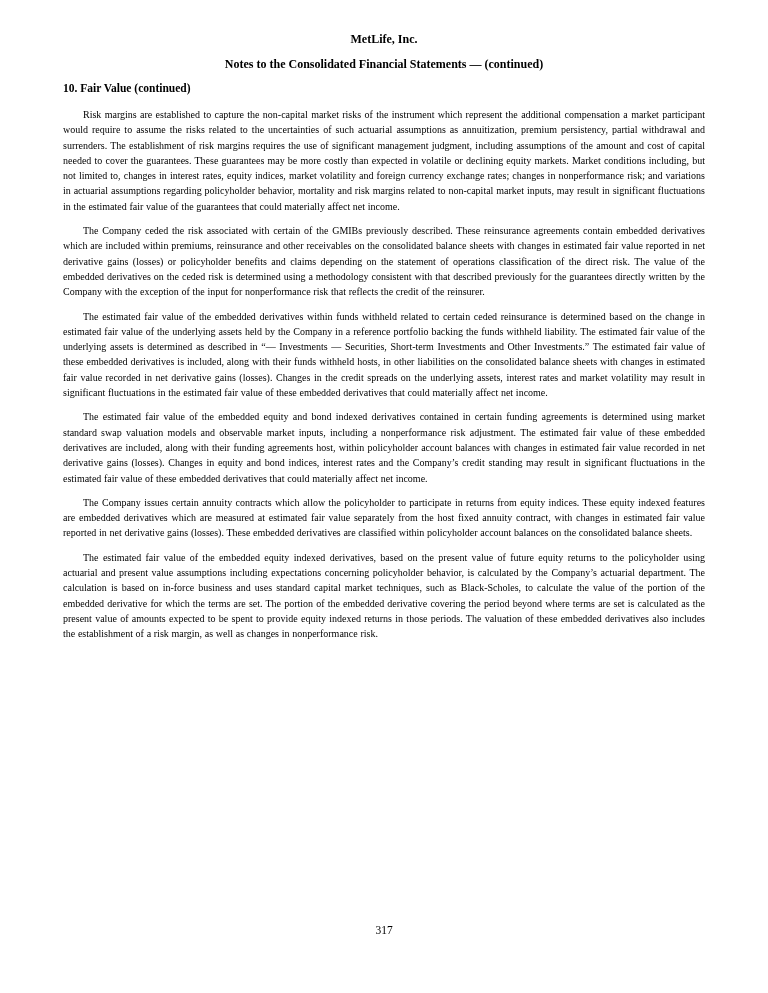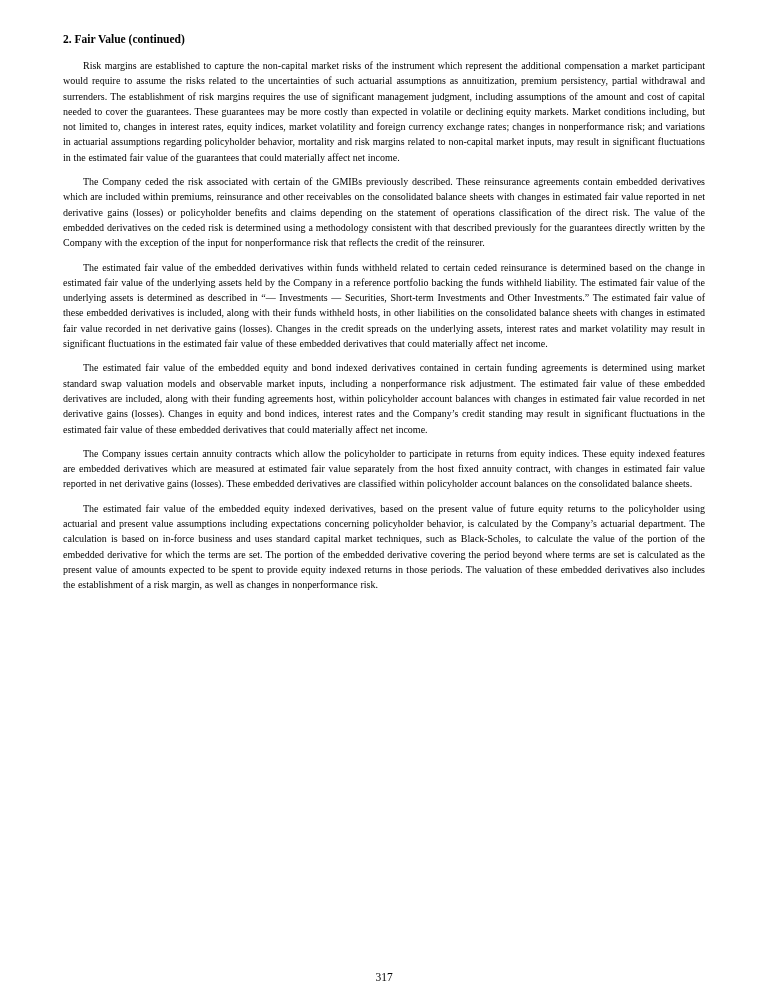--- a/index.html
+++ b/index.html
@@ -44,34 +44,36 @@
   .body-paragraph {
     font-size: 10px;
     line-height: 15.3px;
     text-align: justify;
     text-indent: 20px;
     margin: 0 0 9px 0;
     word-spacing: 0.2px;
   }
   .page-number {
     position: absolute;
-    top: 970px;
+    top: 923px;
     left: 0;
     width: 100%;
     text-align: center;
     font-size: 11.5px;
     line-height: 14px;
   }
 </style>
 </head>
 <body>
 
 <div class="page">
   <div class="content">
-    <div class="section-heading">2. Fair Value (continued)</div>
+    <div class="doc-title">MetLife, Inc.</div>
+    <div class="doc-subtitle">Notes to the Consolidated Financial Statements — (continued)</div>
+    <div class="section-heading">10. Fair Value (continued)</div>
 
     <p class="body-paragraph">Risk margins are established to capture the non-capital market risks of the instrument which represent the additional compensation a market participant would require to assume the risks related to the uncertainties of such actuarial assumptions as annuitization, premium persistency, partial withdrawal and surrenders. The establishment of risk margins requires the use of significant management judgment, including assumptions of the amount and cost of capital needed to cover the guarantees. These guarantees may be more costly than expected in volatile or declining equity markets. Market conditions including, but not limited to, changes in interest rates, equity indices, market volatility and foreign currency exchange rates; changes in nonperformance risk; and variations in actuarial assumptions regarding policyholder behavior, mortality and risk margins related to non-capital market inputs, may result in significant fluctuations in the estimated fair value of the guarantees that could materially affect net income.</p>
     <p class="body-paragraph">The Company ceded the risk associated with certain of the GMIBs previously described. These reinsurance agreements contain embedded derivatives which are included within premiums, reinsurance and other receivables on the consolidated balance sheets with changes in estimated fair value reported in net derivative gains (losses) or policyholder benefits and claims depending on the statement of operations classification of the direct risk. The value of the embedded derivatives on the ceded risk is determined using a methodology consistent with that described previously for the guarantees directly written by the Company with the exception of the input for nonperformance risk that reflects the credit of the reinsurer.</p>
     <p class="body-paragraph">The estimated fair value of the embedded derivatives within funds withheld related to certain ceded reinsurance is determined based on the change in estimated fair value of the underlying assets held by the Company in a reference portfolio backing the funds withheld liability. The estimated fair value of the underlying assets is determined as described in “— Investments — Securities, Short-term Investments and Other Investments.” The estimated fair value of these embedded derivatives is included, along with their funds withheld hosts, in other liabilities on the consolidated balance sheets with changes in estimated fair value recorded in net derivative gains (losses). Changes in the credit spreads on the underlying assets, interest rates and market volatility may result in significant fluctuations in the estimated fair value of these embedded derivatives that could materially affect net income.</p>
     <p class="body-paragraph">The estimated fair value of the embedded equity and bond indexed derivatives contained in certain funding agreements is determined using market standard swap valuation models and observable market inputs, including a nonperformance risk adjustment. The estimated fair value of these embedded derivatives are included, along with their funding agreements host, within policyholder account balances with changes in estimated fair value recorded in net derivative gains (losses). Changes in equity and bond indices, interest rates and the Company’s credit standing may result in significant fluctuations in the estimated fair value of these embedded derivatives that could materially affect net income.</p>
     <p class="body-paragraph">The Company issues certain annuity contracts which allow the policyholder to participate in returns from equity indices. These equity indexed features are embedded derivatives which are measured at estimated fair value separately from the host fixed annuity contract, with changes in estimated fair value reported in net derivative gains (losses). These embedded derivatives are classified within policyholder account balances on the consolidated balance sheets.</p>
     <p class="body-paragraph">The estimated fair value of the embedded equity indexed derivatives, based on the present value of future equity returns to the policyholder using actuarial and present value assumptions including expectations concerning policyholder behavior, is calculated by the Company’s actuarial department. The calculation is based on in-force business and uses standard capital market techniques, such as Black-Scholes, to calculate the value of the portion of the embedded derivative for which the terms are set. The portion of the embedded derivative covering the period beyond where terms are set is calculated as the present value of amounts expected to be spent to provide equity indexed returns in those periods. The valuation of these embedded derivatives also includes the establishment of a risk margin, as well as changes in nonperformance risk.</p>
   </div>
 
   <div class="page-number">317</div>

